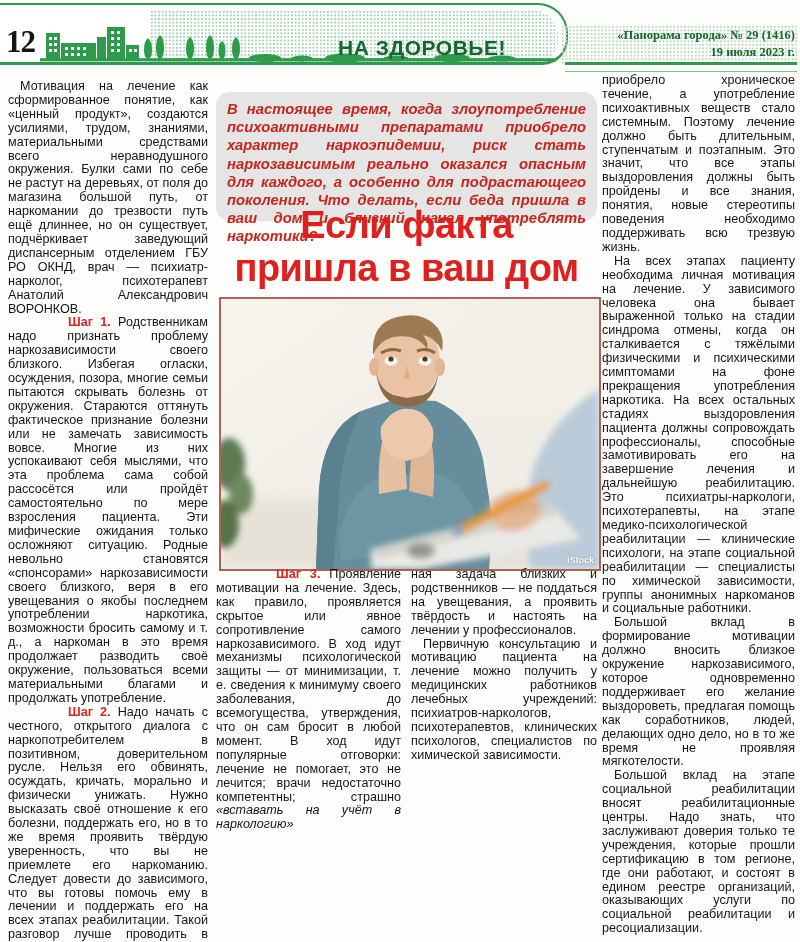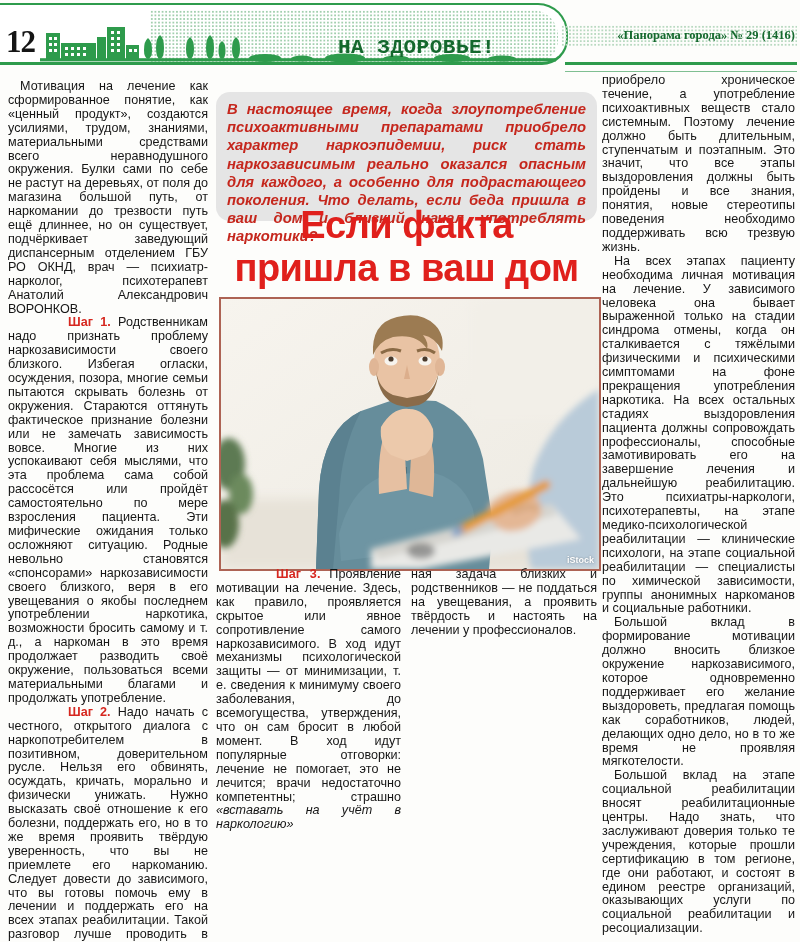--- a/index.html
+++ b/index.html
@@ -10,21 +10,21 @@
   .hdr{position:absolute;left:0;top:0;width:800px;height:68px;}
   .panel{position:absolute;left:0;top:3px;width:566px;height:57px;
          border-top:2px solid #2e9b4c;border-right:2px solid #2e9b4c;border-bottom:3px solid #2e9b4c;
          border-radius:0 30px 26px 0;background:#fff;}
   .dots{position:absolute;left:150px;right:8px;top:5px;bottom:0;
         background-image:radial-gradient(#8cc49b 0.8px,rgba(0,0,0,0) 0.9px);
         background-size:3.6px 3.6px;opacity:.8;border-radius:0 26px 22px 0;}
   .pagenum{position:absolute;left:6px;top:24px;font-family:"Liberation Serif",serif;
            font-weight:bold;font-size:31px;color:#151515;letter-spacing:-1px;}
   .cityscape{position:absolute;left:40px;bottom:0;}
-  .section-title{position:absolute;left:338px;top:31px;font-family:Liberation Mono, monospace;
+  .section-title{position:absolute;left:338px;top:31px;font-family:Liberation Sans, sans-serif;
                  font-weight:bold;font-size:21px;color:#14682d;letter-spacing:.5px;white-space:nowrap;}
   .masthead{position:absolute;right:3px;top:25px;width:232px;text-align:right;
             font-family:"Liberation Serif",serif;font-weight:bold;font-size:12.5px;line-height:17px;
             color:#14682d;background-image:radial-gradient(#b8d9c0 0.7px,rgba(0,0,0,0) 0.8px);
             background-size:3.6px 3.6px;padding:2px 2px 3px 2px;}
   .mast-rule{position:absolute;right:3px;top:62px;width:232px;height:6px;
              border-top:3px solid #2e9b4c;border-bottom:1px solid #7fbf92;}
 
   
   .col{position:absolute;overflow:hidden;color:#161616;font-size:12.6px;line-height:13.9px;
@@ -110,20 +110,21 @@
             <rect x="77" y="29" width="3" height="3"></rect>
           <rect x="89" y="29" width="3" height="3"></rect>
             <rect x="94" y="29" width="3" height="3"></rect>
         </g>
       </svg>
       <div class="section-title">НА ЗДОРОВЬЕ!</div>
     </div>
     <div class="pagenum">12</div>
     <div class="masthead">
       <div>«Панорама города» № 29 (1416)</div>
+      <div>19 июля 2023 г.</div>
     </div>
     <div class="mast-rule"></div>
   </div>
 
   <div class="lead">В настоящее время, когда злоупотребление психоактивными препаратами приобрело характер наркоэпидемии, риск стать наркозависимым реально оказался опасным для каждого, а особенно для подрастающего поколения. Что делать, если беда пришла в ваш дом и близкий начал употреблять наркотики?</div>
 
   <div class="headline">
     <span>Если факта</span><br>
     <span>пришла в ваш дом</span>
   </div>
@@ -208,20 +209,21 @@
   <section class="col col1">
       <p class="para"><span>Мотивация на лечение как сформированное понятие, как «ценный продукт», создаются усилиями, трудом, знаниями, материальными средствами всего неравнодушного окружения. Булки сами по себе не растут на деревьях, от поля до магазина большой путь, от наркомании до трезвости путь ещё длиннее, но он существует, подчёркивает заведующий диспансерным отделением ГБУ РО ОКНД, врач — психиатр-нарколог, психотерапевт Анатолий Александрович ВОРОНКОВ.</span></p>
       <p class="para"><span class="step">Шаг 1.</span><span> Родственникам надо признать проблему наркозависимости своего близкого. Избегая огласки, осуждения, позора, многие семьи пытаются скрывать болезнь от окружения. Стараются оттянуть фактическое признание болезни или не замечать зависимость вовсе. Многие из них успокаивают себя мыслями, что эта проблема сама собой рассосётся или пройдёт самостоятельно по мере взросления пациента. Эти мифические ожидания только осложняют ситуацию. Родные невольно становятся «спонсорами» наркозависимости своего близкого, веря в его увещевания о якобы последнем употреблении наркотика, возможности бросить самому и т. д., а наркоман в это время продолжает разводить своё окружение, пользоваться всеми материальными благами и продолжать употребление.</span></p>
       <p class="para"><span class="step">Шаг 2.</span><span> Надо начать с честного, открытого диалога с наркопотребителем в позитивном, доверительном русле. Нельзя его обвинять, осуждать, кричать, морально и физически унижать. Нужно высказать своё отношение к его болезни, поддержать его, но в то же время проявить твёрдую уверенность, что вы не приемлете его наркоманию. Следует довести до зависимого, что вы готовы помочь ему в лечении и поддержать его на всех этапах реабилитации. Такой разговор лучше проводить в окружении всех взрослых членов семьи, а также значимых и авторитетных лиц для самого</span></p>
     </section>
   <section class="col col2">
       <p class="para"><span class="step">Шаг 3.</span><span> Проявление мотивации на лечение. Здесь, как правило, проявляется скрытое или явное сопротивление самого наркозависимого. В ход идут механизмы психологической защиты — от минимизации, т. е. сведения к минимуму своего заболевания, до всемогущества, утверждения, что он сам бросит в любой момент. В ход идут популярные отговорки: лечение не помогает, это не лечится; врачи недостаточно компетентны; страшно </span><span class="it">«вставать на учёт в наркологию»</span></p>
     </section>
   <section class="col col3">
       <p class="para cont"><span>ная задача близких и родственников — не поддаться на увещевания, а проявить твёрдость и настоять на лечении у профессионалов.</span></p>
+      <p class="para"><span>Первичную консультацию и мотивацию пациента на лечение можно получить у медицинских работников лечебных учреждений: психиатров-наркологов, психотерапевтов, клинических психологов, специалистов по химической зависимости.</span></p>
     </section>
   <section class="col col4">
       <p class="para cont"><span>приобрело хроническое течение, а употребление психоактивных веществ стало системным. Поэтому лечение должно быть длительным, ступенчатым и поэтапным. Это значит, что все этапы выздоровления должны быть пройдены и все знания, понятия, новые стереотипы поведения необходимо поддерживать всю трезвую жизнь.</span></p>
       <p class="para"><span>На всех этапах пациенту необходима личная мотивация на лечение. У зависимого человека она бывает выраженной только на стадии синдрома отмены, когда он сталкивается с тяжёлыми физическими и психическими симптомами на фоне прекращения употребления наркотика. На всех остальных стадиях выздоровления пациента должны сопровождать профессионалы, способные замотивировать его на завершение лечения и дальнейшую реабилитацию. Это психиатры-наркологи, психотерапевты, на этапе медико-психологической реабилитации — клинические психологи, на этапе социальной реабилитации — специалисты по химической зависимости, группы анонимных наркоманов и социальные работники.</span></p>
       <p class="para"><span>Большой вклад в формирование мотивации должно вносить близкое окружение наркозависимого, которое одновременно поддерживает его желание выздороветь, предлагая помощь как соработников, людей, делающих одно дело, но в то же время не проявляя мягкотелости.</span></p>
       <p class="para"><span>Большой вклад на этапе социальной реабилитации вносят реабилитационные центры. Надо знать, что заслуживают доверия только те учреждения, которые прошли сертификацию в том регионе, где они работают, и состоят в едином реестре организаций, оказывающих услуги по социальной реабилитации и ресоциализации.</span></p>
     </section>
 
 </div>
 

